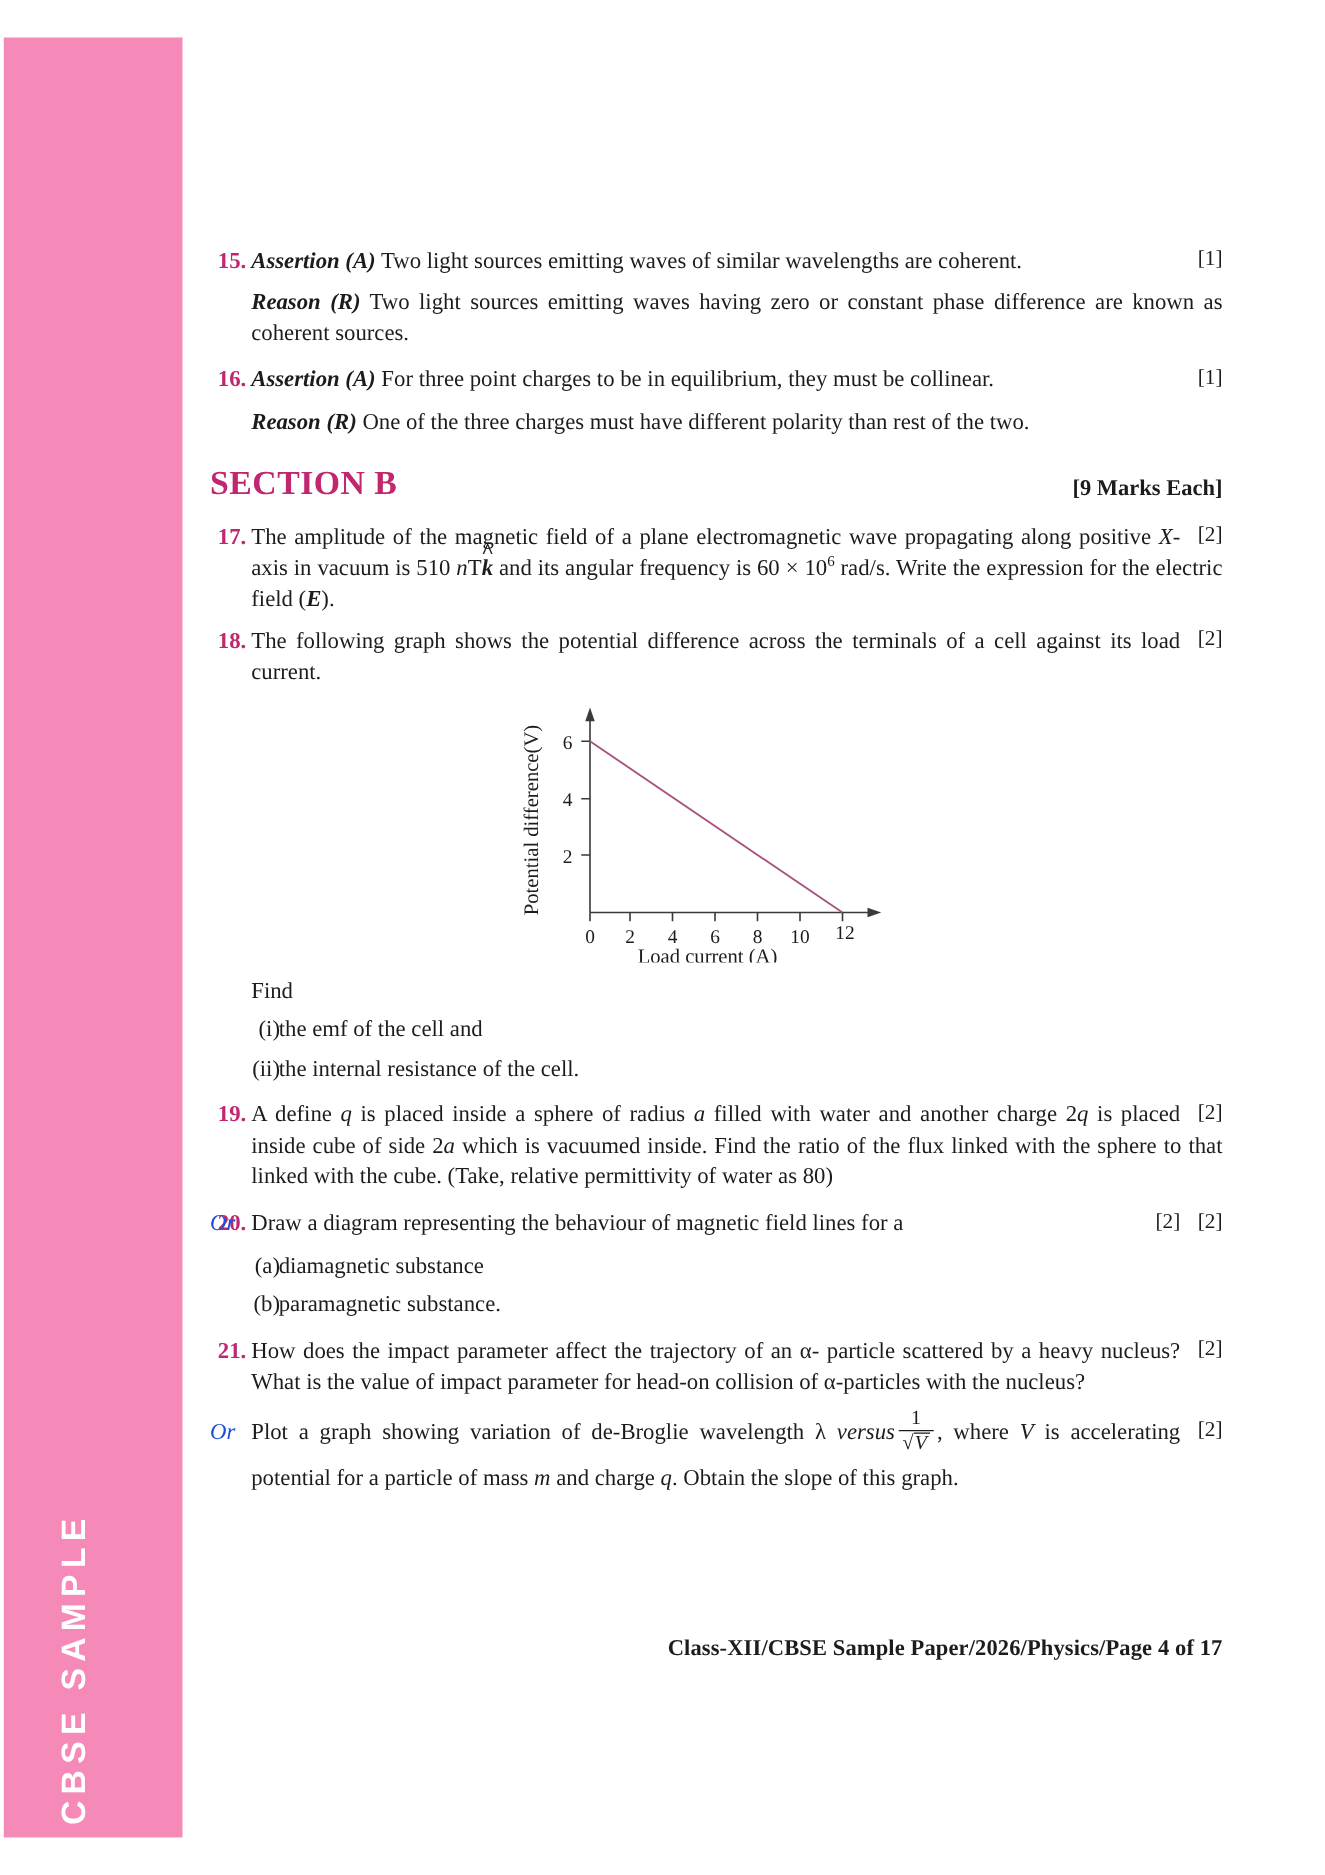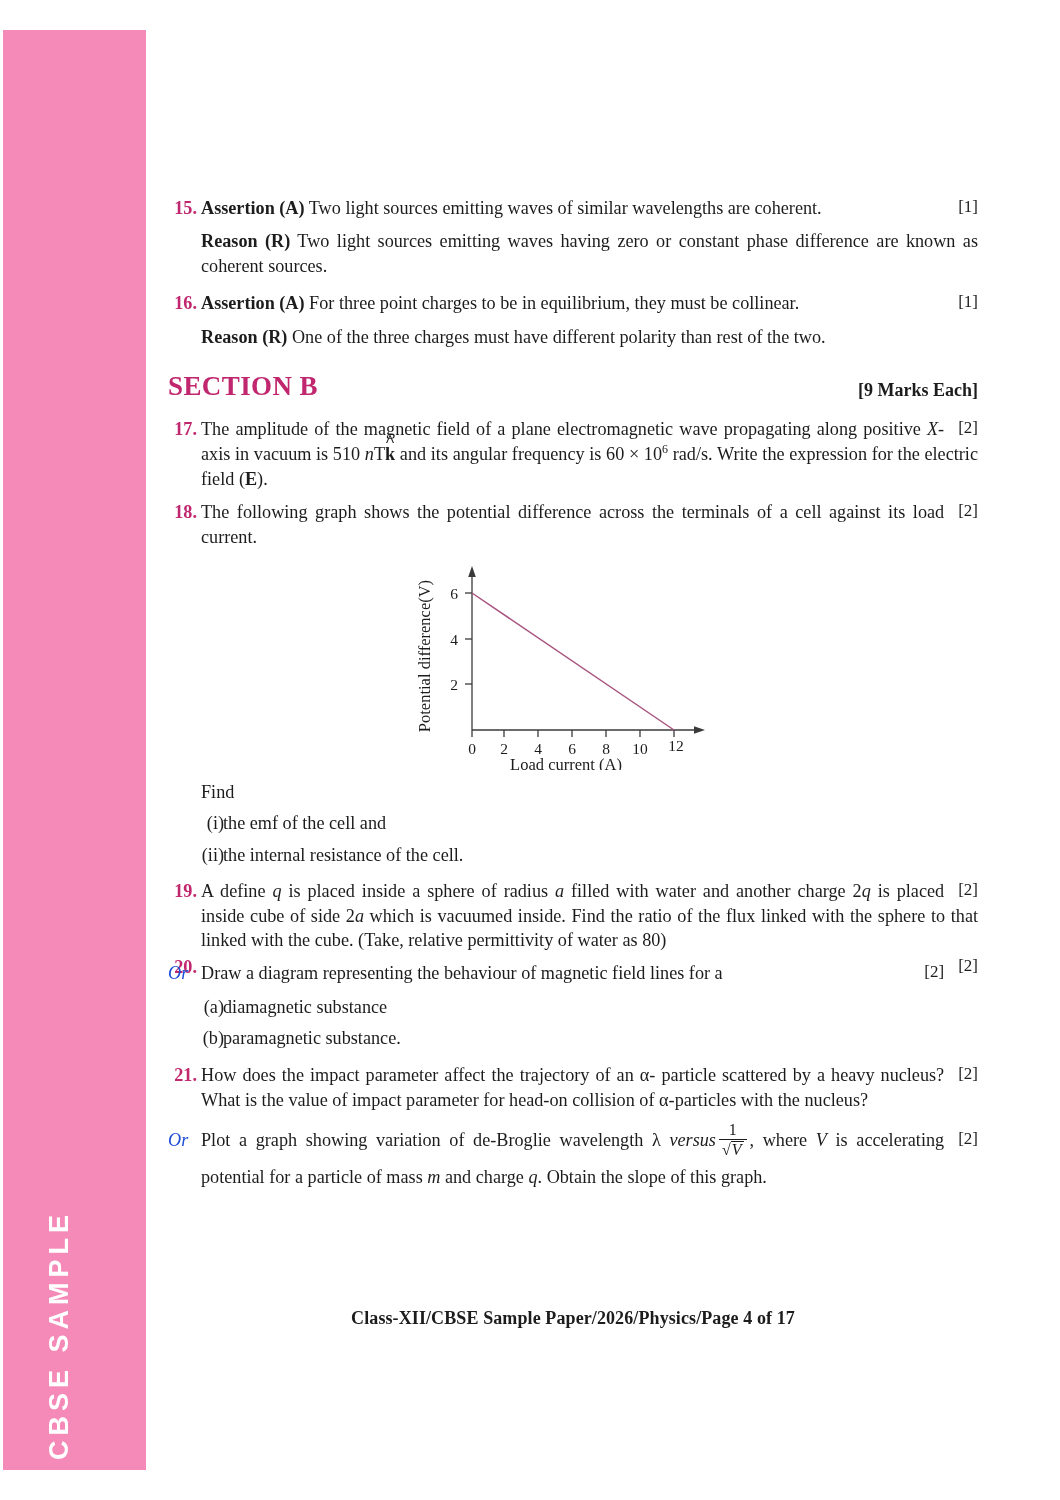--- a/index.html
+++ b/index.html
@@ -73,21 +73,21 @@
     top: 0;
     font-style: italic;
     font-size: 18.2px;
     color: #1d4ed8;
   }
   .marks {
     float: right;
     margin-left: 14px;
     font-size: 17px;
   }
-  b, .bold { font-weight: bold; }
+  b, .bold { font-weight: bold; font-style: italic; }
   i, .ital { font-style: italic; }
 
   .para-plain {
     padding-left: 33px;
     font-size: 18.2px;
     line-height: 1.34;
     margin: 0 0 7px 0;
     text-align: justify;
   }
   .sub-item {
@@ -173,21 +173,21 @@
     height: 212px;
     margin: 6px 0 10px 0;
   }
 
   
   #footer {
     position: absolute;
     left: 0;
     right: 0;
     top: 1308px;
-    text-align: center;
+    text-align: right;
     font-weight: bold;
     font-size: 18px;
     letter-spacing: 0.1px;
   }
 </style>
 </head>
 <body>
 
 <div id="side-band">
   <div id="side-band-label">CBSE SAMPLE</div>
@@ -275,21 +275,21 @@
   <div class="para-plain">Find</div>
   <div class="sub-item">
     <span class="lab">(i)</span>
     <span>the emf of the cell and</span>
   </div>
   <div class="sub-item" style="margin-bottom:12px">
     <span class="lab">(ii)</span>
     <span>the internal resistance of the cell.</span>
   </div>
 
-  <div class="q" style="margin-bottom:3px">
+  <div class="q" style="margin-bottom:14px">
     <span class="num">19.</span>
     <span class="marks">[2]</span>
     <span>A define </span><i>q</i><span> is placed inside a sphere of radius </span><i>a</i><span> filled with water and another charge 2</span><i>q</i><span> is placed inside cube of side 2</span><i>a</i><span> which is vacuumed inside. Find the ratio of the flux linked with the sphere to that linked with the cube. (Take, relative permittivity of water as 80)</span>
   </div>
 
   <div class="q">
     <span class="num">20.</span>
     <span class="marks">[2]</span>
   </div>
   <div class="q" style="padding-left:33px">

